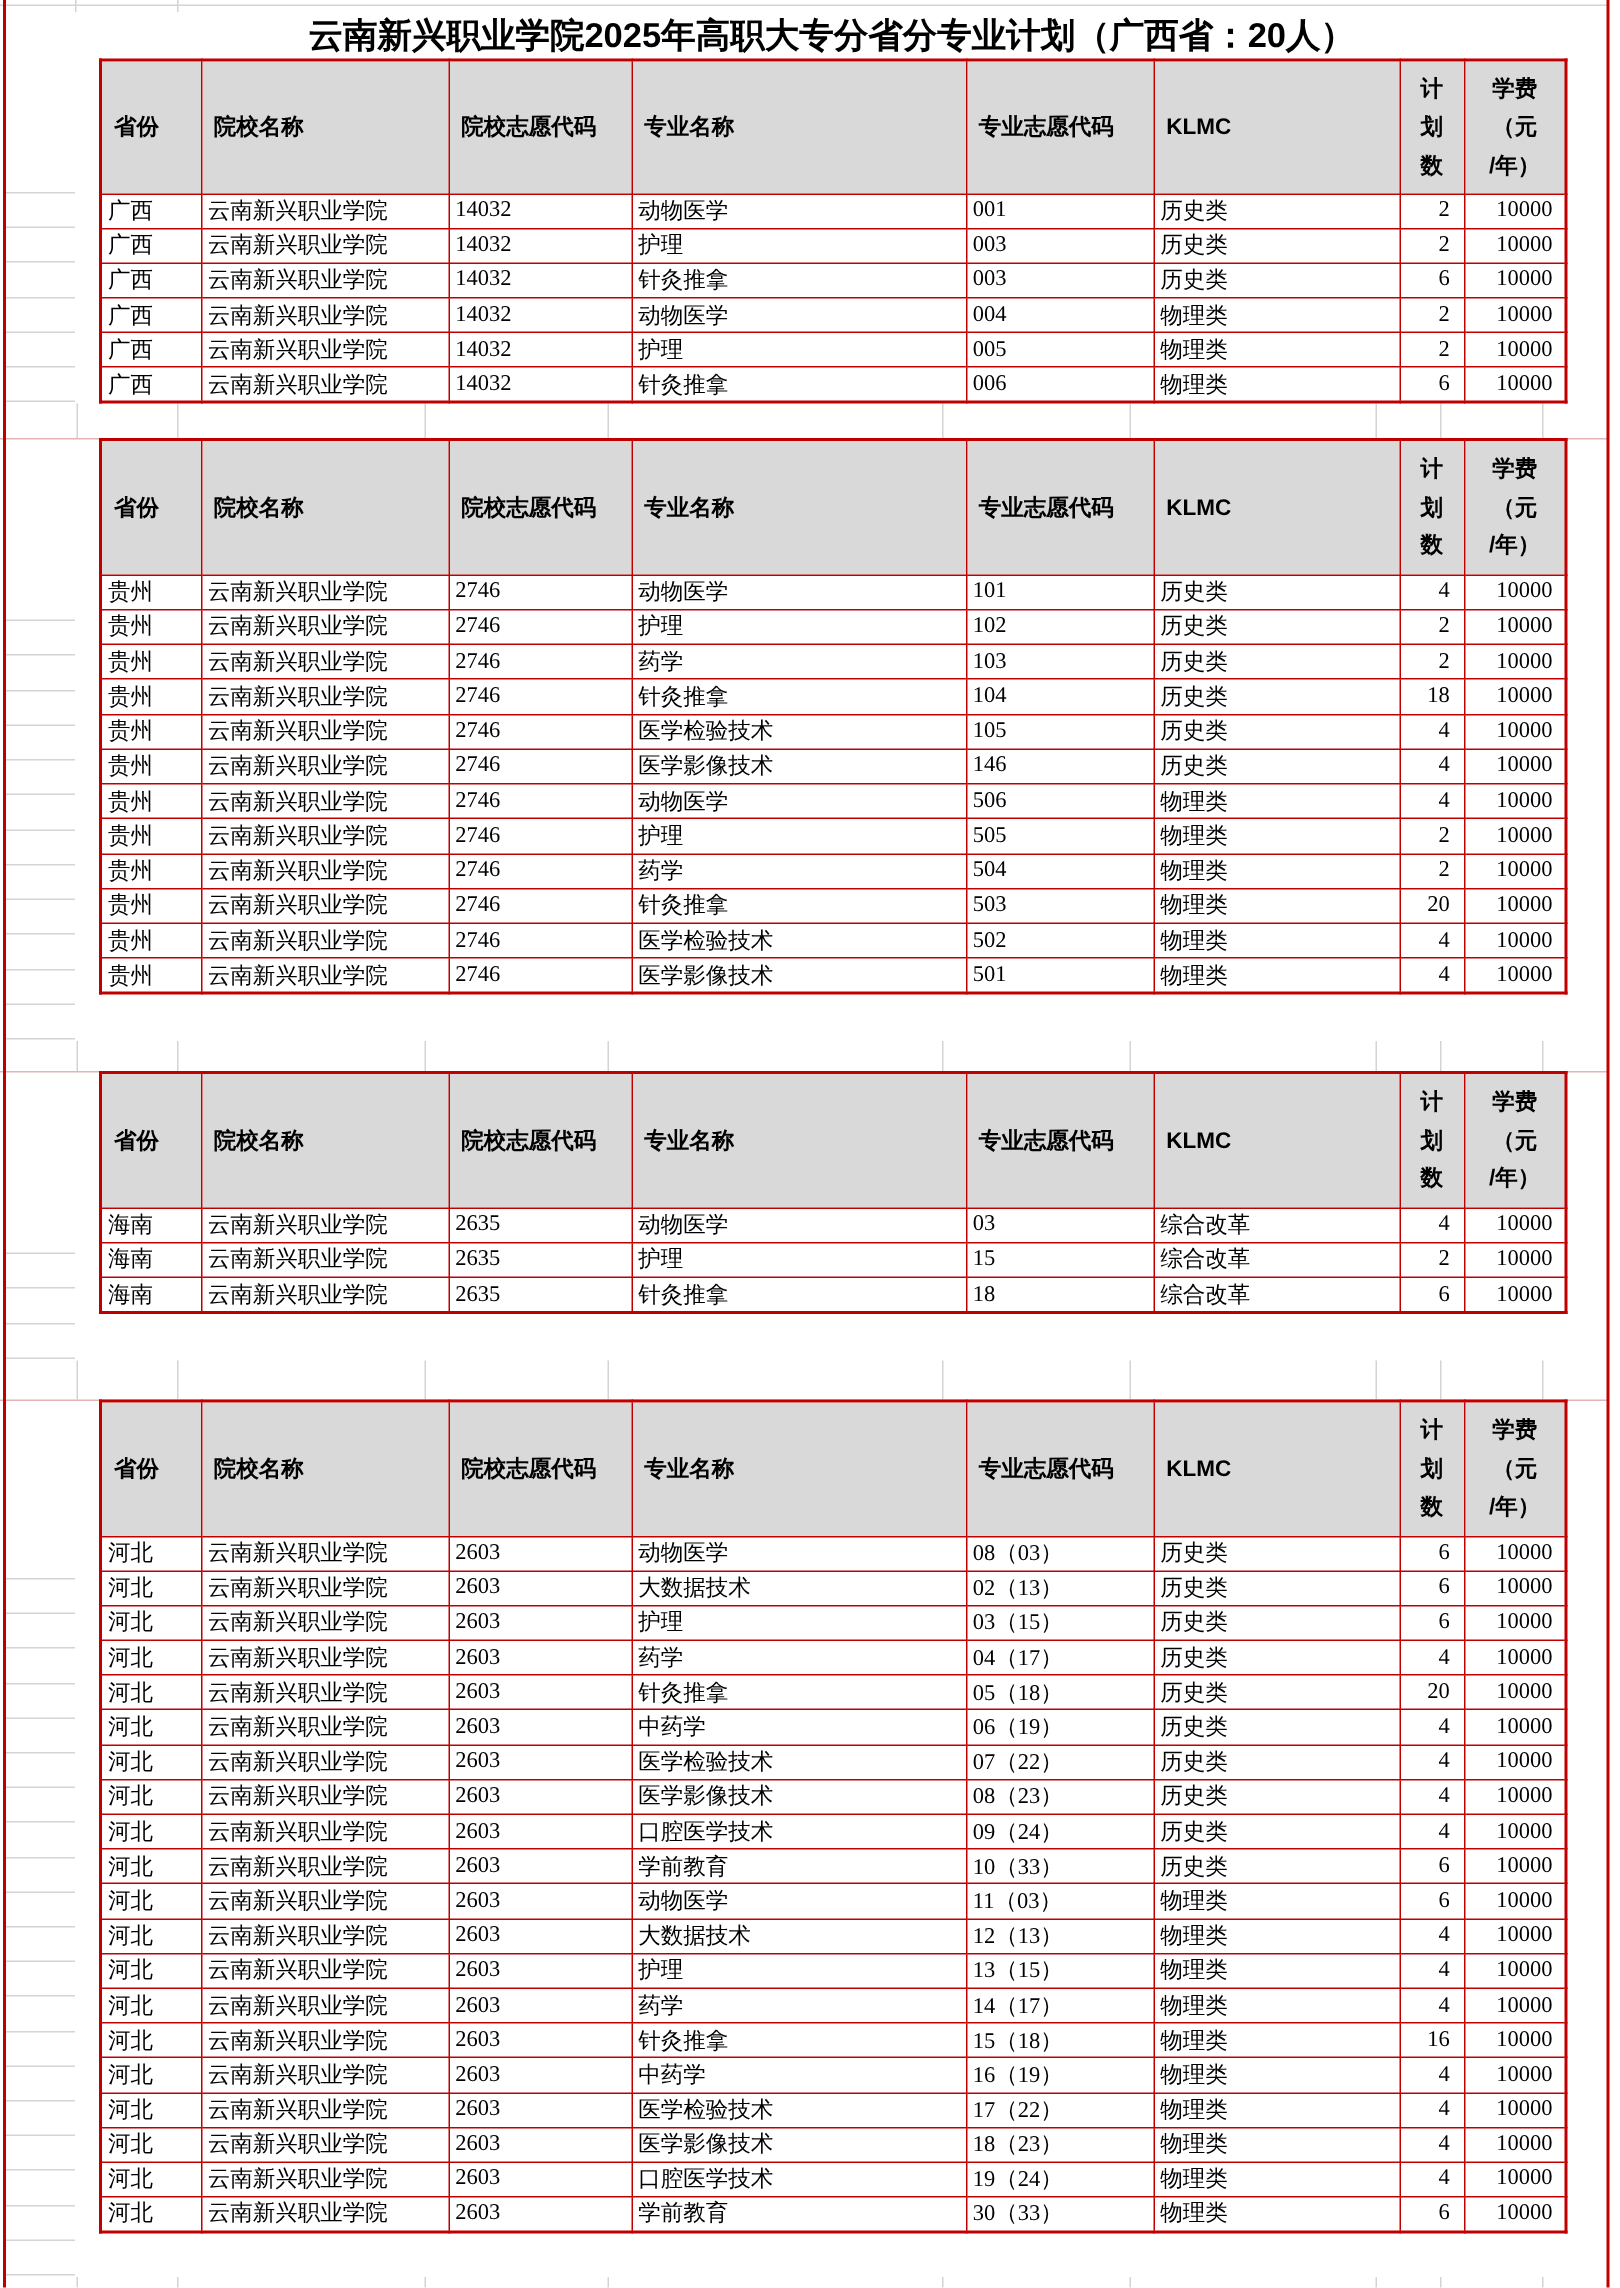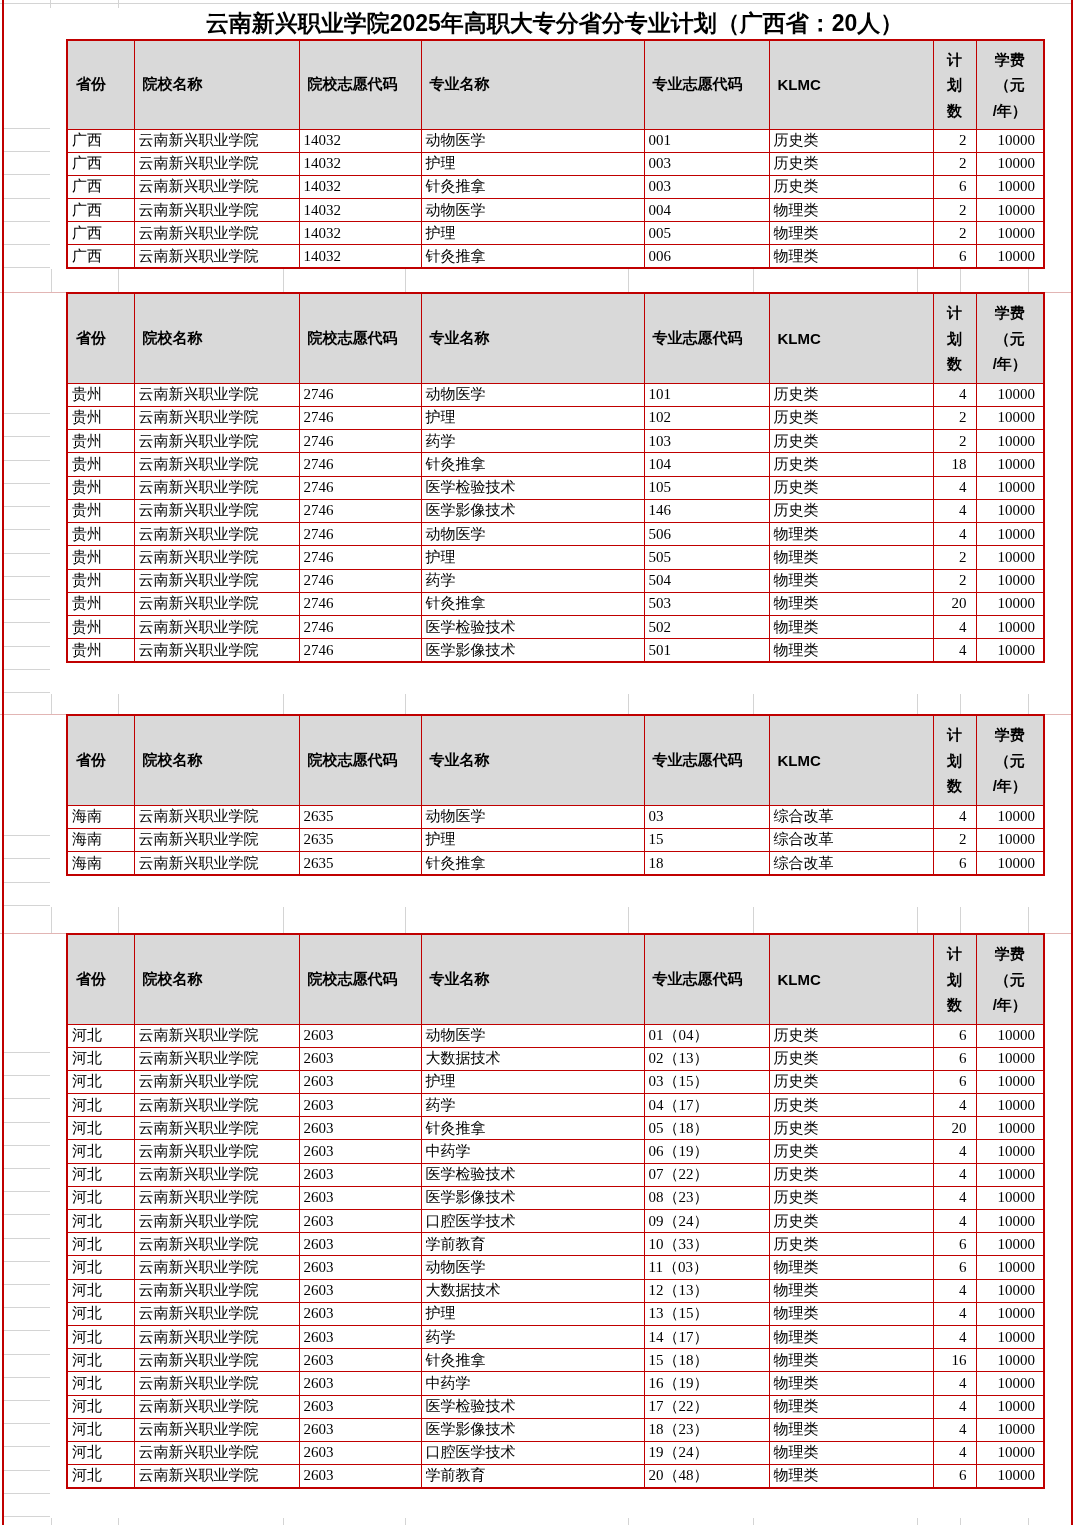--- a/index.html
+++ b/index.html
@@ -460,21 +460,21 @@
 （元
 /年）</th>
           </tr>
         </thead>
         <tbody>
           <tr style="height: 23.2px;">
             <td class="c0">河北</td>
             <td class="c1">云南新兴职业学院</td>
             <td class="c2">2603</td>
             <td class="c3">动物医学</td>
-            <td class="c4">01（04）</td>
+            <td class="c4">08（03）</td>
             <td class="c5">历史类</td>
             <td class="c6">6</td>
             <td class="c7">10000</td>
           </tr>
           <tr style="height: 23.2px;">
             <td class="c0">河北</td>
             <td class="c1">云南新兴职业学院</td>
             <td class="c2">2603</td>
             <td class="c3">大数据技术</td>
             <td class="c4">02（13）</td>
@@ -650,21 +650,21 @@
             <td class="c4">19（24）</td>
             <td class="c5">物理类</td>
             <td class="c6">4</td>
             <td class="c7">10000</td>
           </tr>
           <tr style="height: 23.2px;">
             <td class="c0">河北</td>
             <td class="c1">云南新兴职业学院</td>
             <td class="c2">2603</td>
             <td class="c3">学前教育</td>
-            <td class="c4">20（48）</td>
+            <td class="c4">30（33）</td>
             <td class="c5">物理类</td>
             <td class="c6">6</td>
             <td class="c7">10000</td>
           </tr>
         </tbody>
     </table>
   </section>
 </div>
 
 </body></html>

